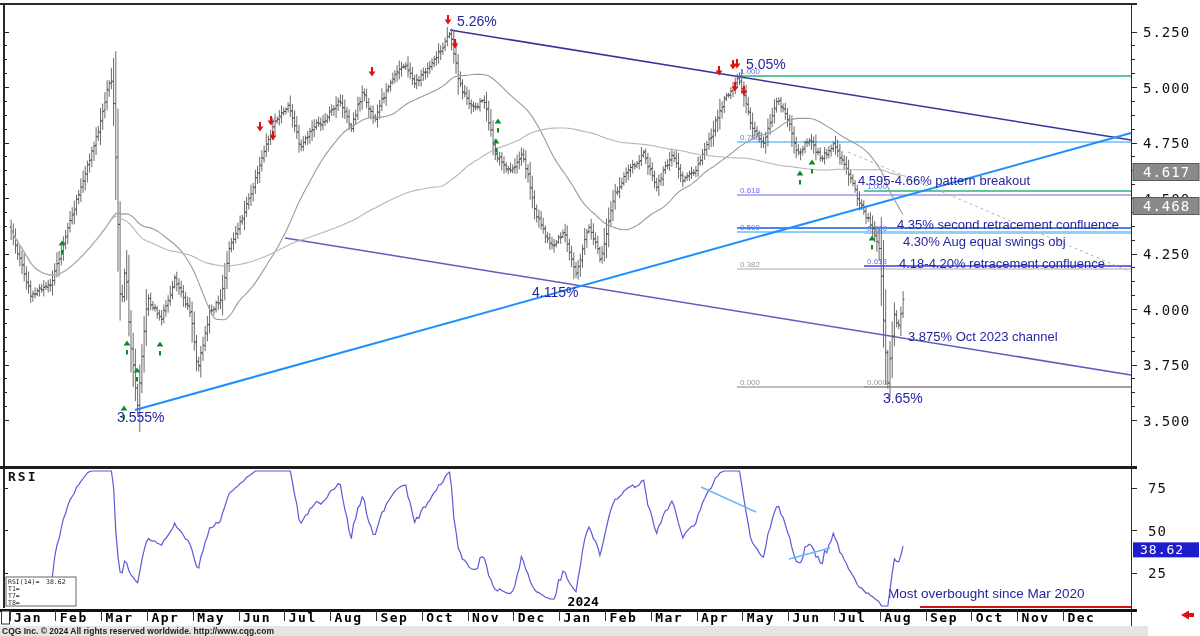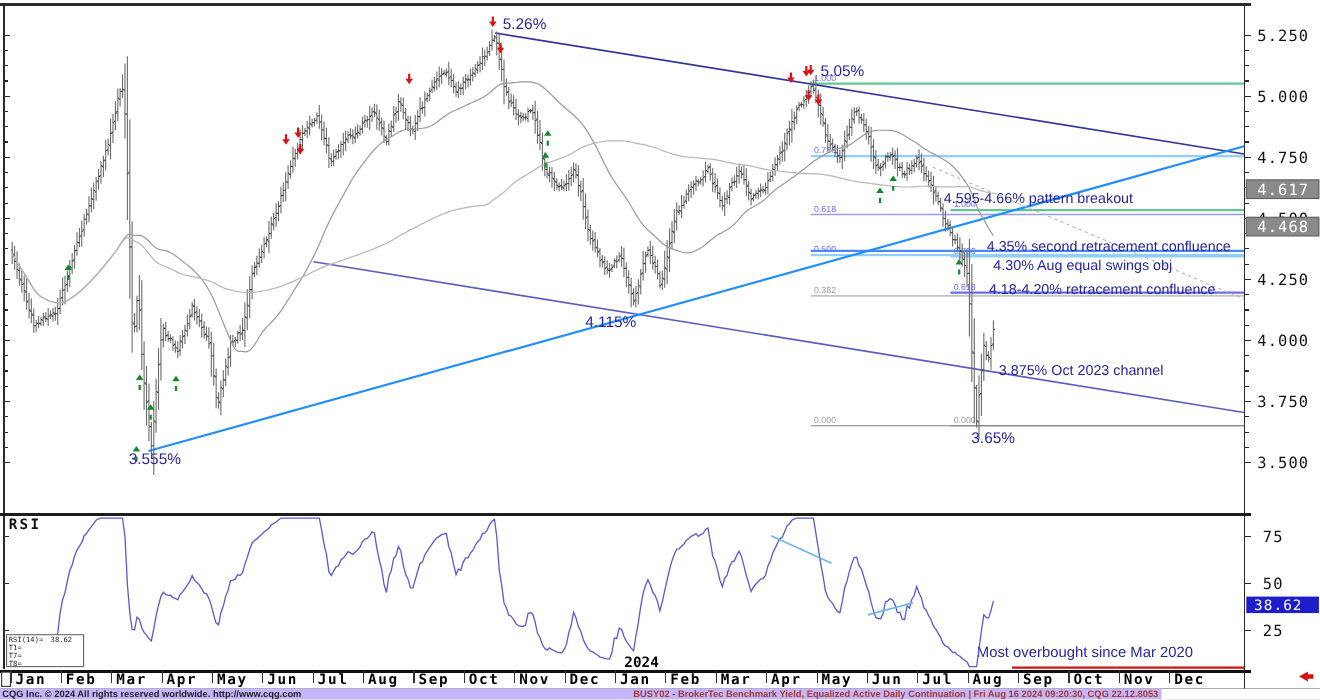--- a/index.html
+++ b/index.html
@@ -1,19 +1,19 @@
 <!DOCTYPE html>
 <html><head>
 <meta charset="utf-8">
 <style>
   html,body{margin:0;padding:0;background:#d8d8d8;}
   #window{position:relative;width:1200px;height:636px;background:#ffffff;overflow:hidden;
           font-family:"Liberation Sans",sans-serif;}
   #plot{position:absolute;left:0;top:0;}
-  #statusbar{position:absolute;left:0;top:626px;width:1056px;height:10px;background:#c4b5fd;
+  #statusbar{position:absolute;left:0;top:626px;width:1148px;height:10px;background:#e5e5e5;
              display:flex;justify-content:space-between;align-items:center;}
   #statusbar .lefttxt{font-size:8.5px;font-weight:bold;color:#222;padding-left:2px;white-space:nowrap;}
   #statusbar .righttxt{font-size:8.5px;font-weight:bold;color:#a3392b;padding-right:3px;white-space:nowrap;}
   text{user-select:none;}
 </style>
 </head>
 <body>
 
 <div id="window">
   <svg id="plot" width="1200" height="626" xmlns="http://www.w3.org/2000/svg">
@@ -229,15 +229,14 @@
       <text x="930" y="622" font-family="&quot;DejaVu Sans Mono&quot;,&quot;Liberation Mono&quot;,monospace" font-size="13px" font-weight="bold" letter-spacing="1.5px" fill="#000">Sep</text>
       <text x="975.8" y="622" font-family="&quot;DejaVu Sans Mono&quot;,&quot;Liberation Mono&quot;,monospace" font-size="13px" font-weight="bold" letter-spacing="1.5px" fill="#000">Oct</text>
       <text x="1021.5999999999999" y="622" font-family="&quot;DejaVu Sans Mono&quot;,&quot;Liberation Mono&quot;,monospace" font-size="13px" font-weight="bold" letter-spacing="1.5px" fill="#000">Nov</text>
       <text x="1067.3999999999999" y="622" font-family="&quot;DejaVu Sans Mono&quot;,&quot;Liberation Mono&quot;,monospace" font-size="13px" font-weight="bold" letter-spacing="1.5px" fill="#000">Dec</text>
       <text x="567.5999999999999" y="606" font-family="&quot;DejaVu Sans Mono&quot;,&quot;Liberation Mono&quot;,monospace" font-size="13px" font-weight="bold" fill="#000">2024</text>
       <rect x="1.5" y="611" width="8" height="13" fill="#fff" stroke="#333" stroke-width="1"></rect>
       <polygon points="1181,615 1189,610.5 1189,613 1194,613 1194,617 1189,617 1189,619.5" fill="#d61212"></polygon>
     </svg>
   <div id="statusbar">
     <span class="lefttxt">CQG Inc. © 2024 All rights reserved worldwide. http://www.cqg.com</span>
-    <span class="righttxt">BUSY02 - BrokerTec Benchmark Yield, Equalized Active Daily Continuation | Fri Aug 16 2024 09:20:30, CQG 22.12.8053</span>
   </div>
 </div>
 
 </body></html>

